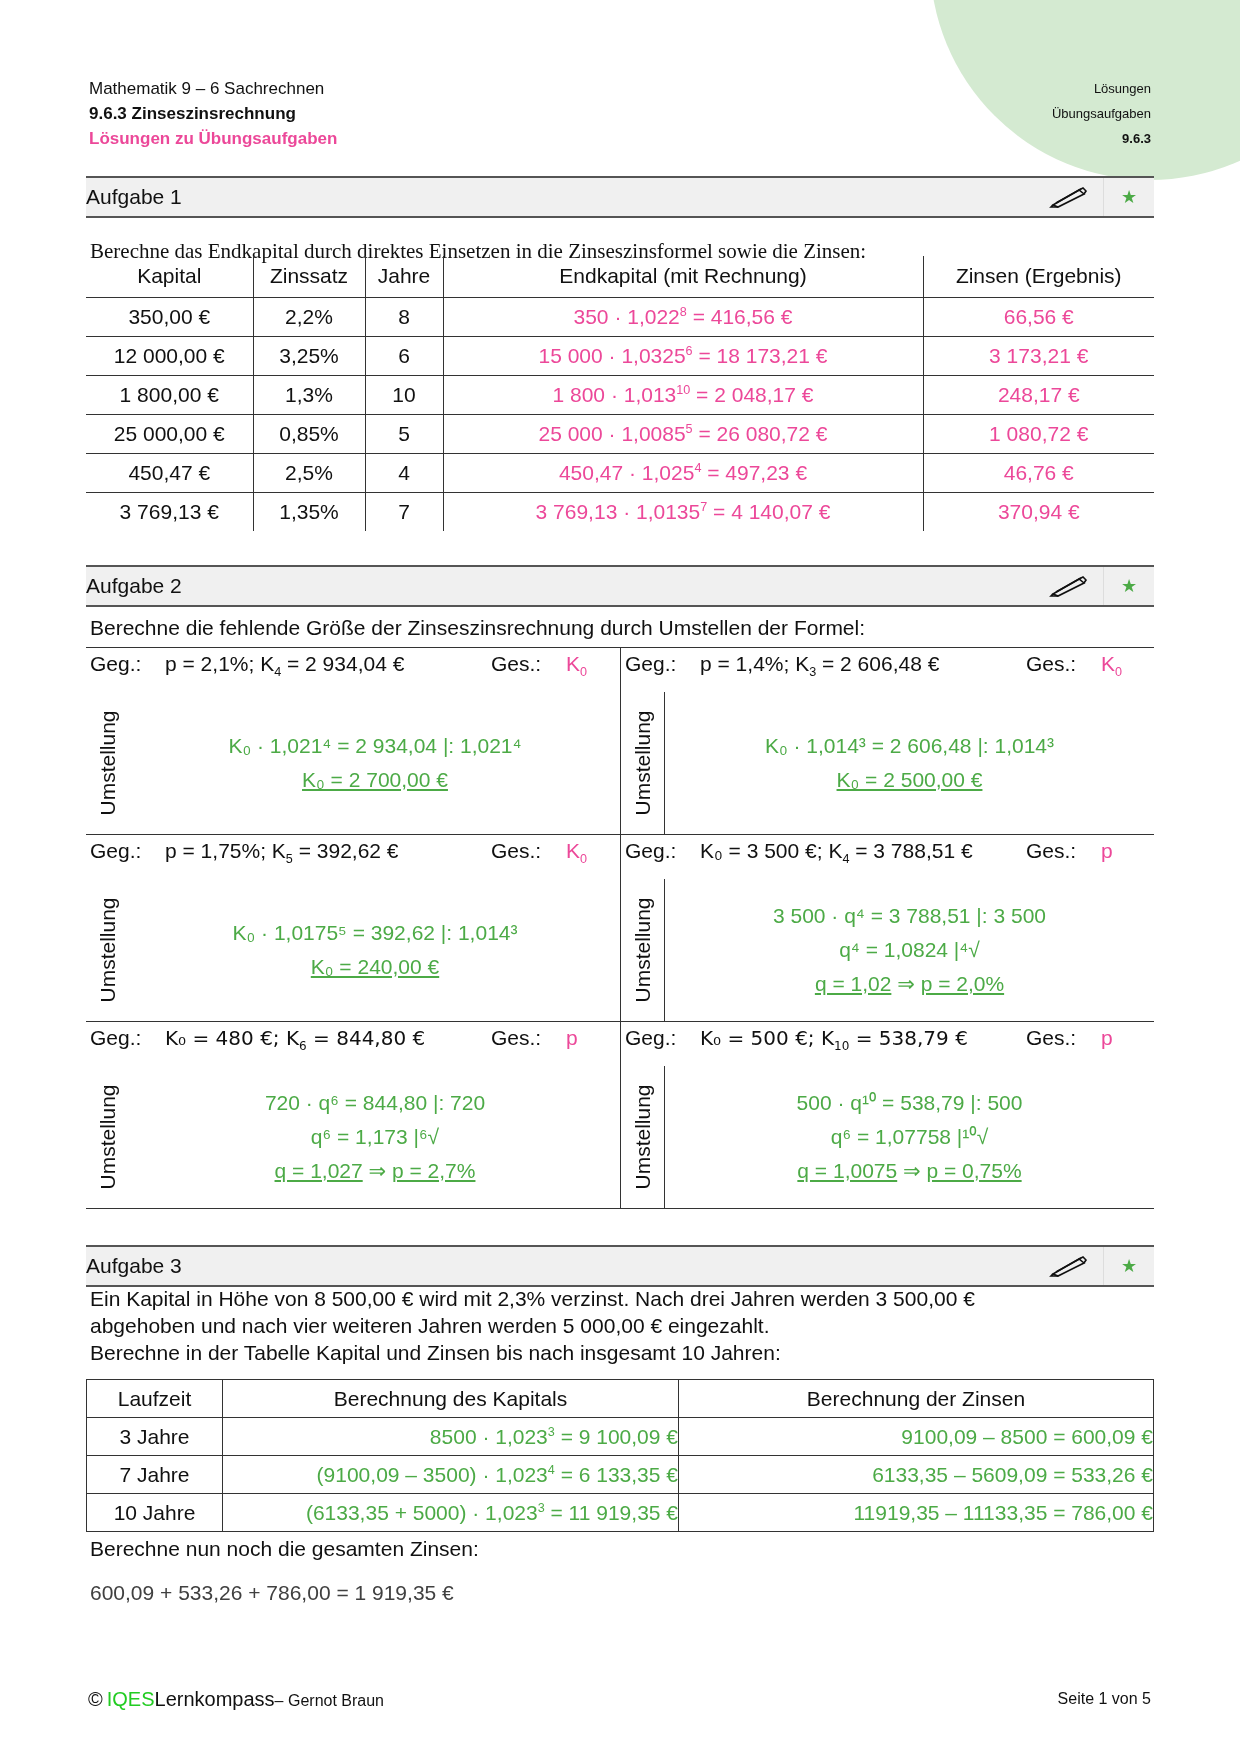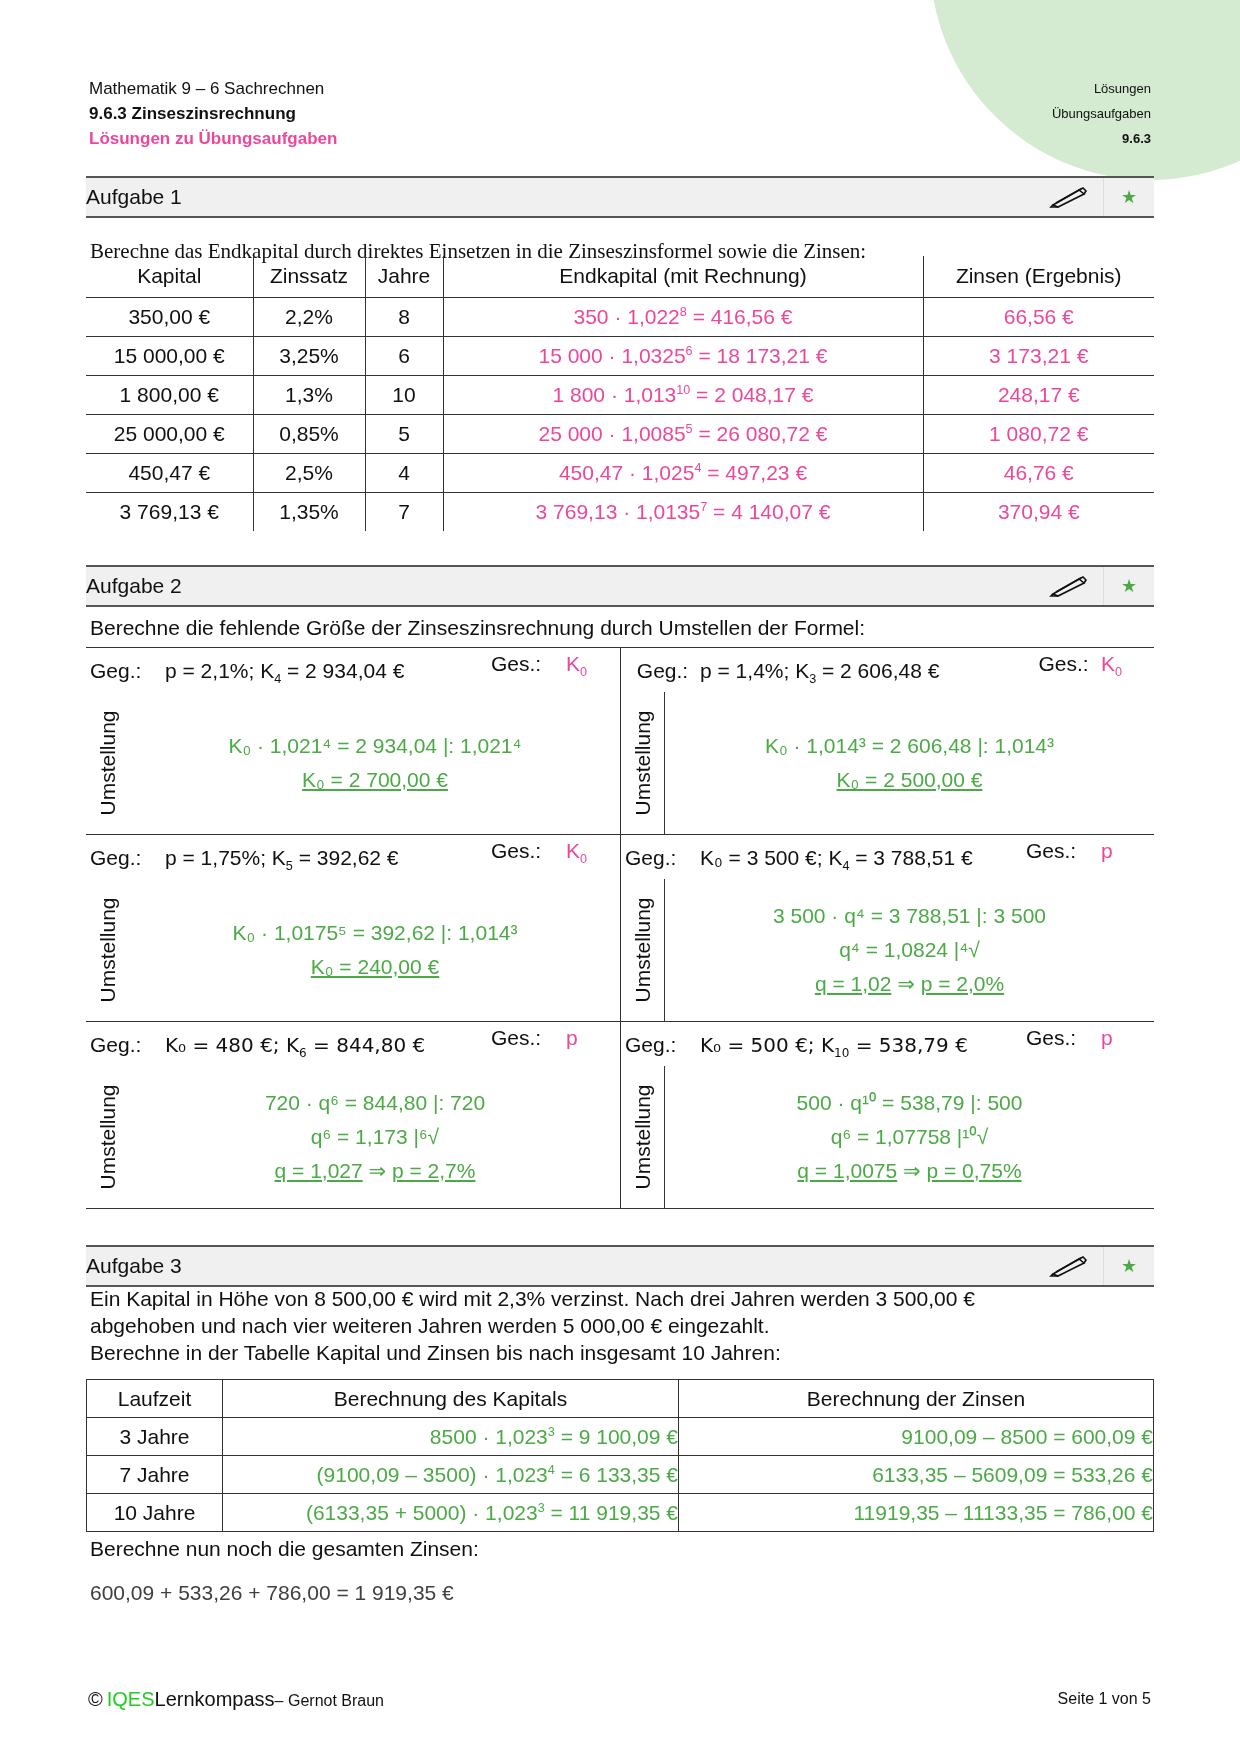--- a/index.html
+++ b/index.html
@@ -25,21 +25,21 @@
   table.t1 td { height: 39px; text-align: center; border-top: 1.5px solid #333; }
   table.t1 th + th, table.t1 td + td { border-left: 1.5px solid #333; }
   table.t1 thead th { border-bottom: 1.5px solid #333; }
   sup { font-size: 60%; vertical-align: super; line-height: 0; }
   sub { font-size: 60%; vertical-align: sub; line-height: 0; }
 
   .grid2 { position: absolute; left: 86px; top: 647px; width: 1068px; border-bottom: 1.5px solid #333; z-index: 1; }
   .grid2 .row { display: flex; border-top: 1.5px solid #333; }
   .grid2 .cell { width: 50%; position: relative; height: 186px; }
   .grid2 .cell + .cell { border-left: 1.5px solid #333; }
-  .grid2 .geg { position: absolute; left: 4px; top: 4px; font-size: 21px; white-space: nowrap; margin-top: 7px; }
+  .grid2 .geg { position: absolute; left: 4px; top: 4px; font-size: 21px; white-space: nowrap; }
   .grid2 .geg .lbl { display: inline-block; width: 75px; }
   .grid2 .ges { position: absolute; left: 405px; top: 4px; font-size: 21px; }
   .grid2 .ges .lbl { display: inline-block; width: 75px; }
   .grid2 .umst-wrap { position: absolute; left: 0; top: 44px; width: 44px; bottom: 0; border-right: 1.5px solid #333; }
   .grid2 .cell:first-child .umst-wrap { border-right: none; }
   .grid2 .umst { position: absolute; left: 22px; top: 50%; transform: translate(-50%, -50%) rotate(-90deg); font-size: 21px; white-space: nowrap; }
   .grid2 .sol { position: absolute; left: 44px; right: 0; top: 44px; bottom: 0; display: flex; flex-direction: column; align-items: center; justify-content: center; font-size: 21px; line-height: 34px; color: #4caa46; }
   .u { text-decoration: underline; }
   .hand { font-family: "DejaVu Sans", sans-serif; font-size: 20px; }
 
@@ -101,21 +101,21 @@
   </thead>
   <tbody id="t1body">
       <tr>
         <td>350,00 €</td>
         <td>2,2%</td>
         <td>8</td>
         <td class="green"><span>350 · 1,022</span><sup>8</sup><span> = 416,56 €</span></td>
         <td class="green">66,56 €</td>
       </tr>
       <tr>
-        <td>15 000,00 €</td>
+        <td>12 000,00 €</td>
         <td>3,25%</td>
         <td>6</td>
         <td class="green"><span>15 000 · 1,0325</span><sup>6</sup><span> = 18 173,21 €</span></td>
         <td class="green">3 173,21 €</td>
       </tr>
       <tr>
         <td>1 800,00 €</td>
         <td>1,3%</td>
         <td>10</td>
         <td class="green"><span>1 800 · 1,013</span><sup>10</sup><span> = 2 048,17 €</span></td>
@@ -167,21 +167,21 @@
         <div class="geg"><span class="lbl">Geg.:</span><span class=""><span>p = 2,1%; K</span><sub>4</sub><span> = 2 934,04 €</span></span></div>
         <div class="ges"><span class="lbl">Ges.:</span><span class="green">K</span><sub class="green">0</sub></div>
         <div class="umst-wrap">
           <span class="umst">Umstellung</span>
         </div>
         <div class="sol">
           <div>K₀ · 1,021⁴ = 2 934,04  |: 1,021⁴</div>
           <div class="u">K₀ = 2 700,00 €</div>
         </div>
       </div>
-      <div class="cell" style="height: 186px; text-align: center;">
+      <div class="cell" style="height: 186px;">
         <div class="geg"><span class="lbl">Geg.:</span><span class=""><span>p = 1,4%; K</span><sub>3</sub><span> = 2 606,48 €</span></span></div>
         <div class="ges"><span class="lbl">Ges.:</span><span class="green">K</span><sub class="green">0</sub></div>
         <div class="umst-wrap">
           <span class="umst">Umstellung</span>
         </div>
         <div class="sol">
           <div>K₀ · 1,014³ = 2 606,48 |: 1,014³</div>
           <div class="u">K₀ = 2 500,00 €</div>
         </div>
       </div>

